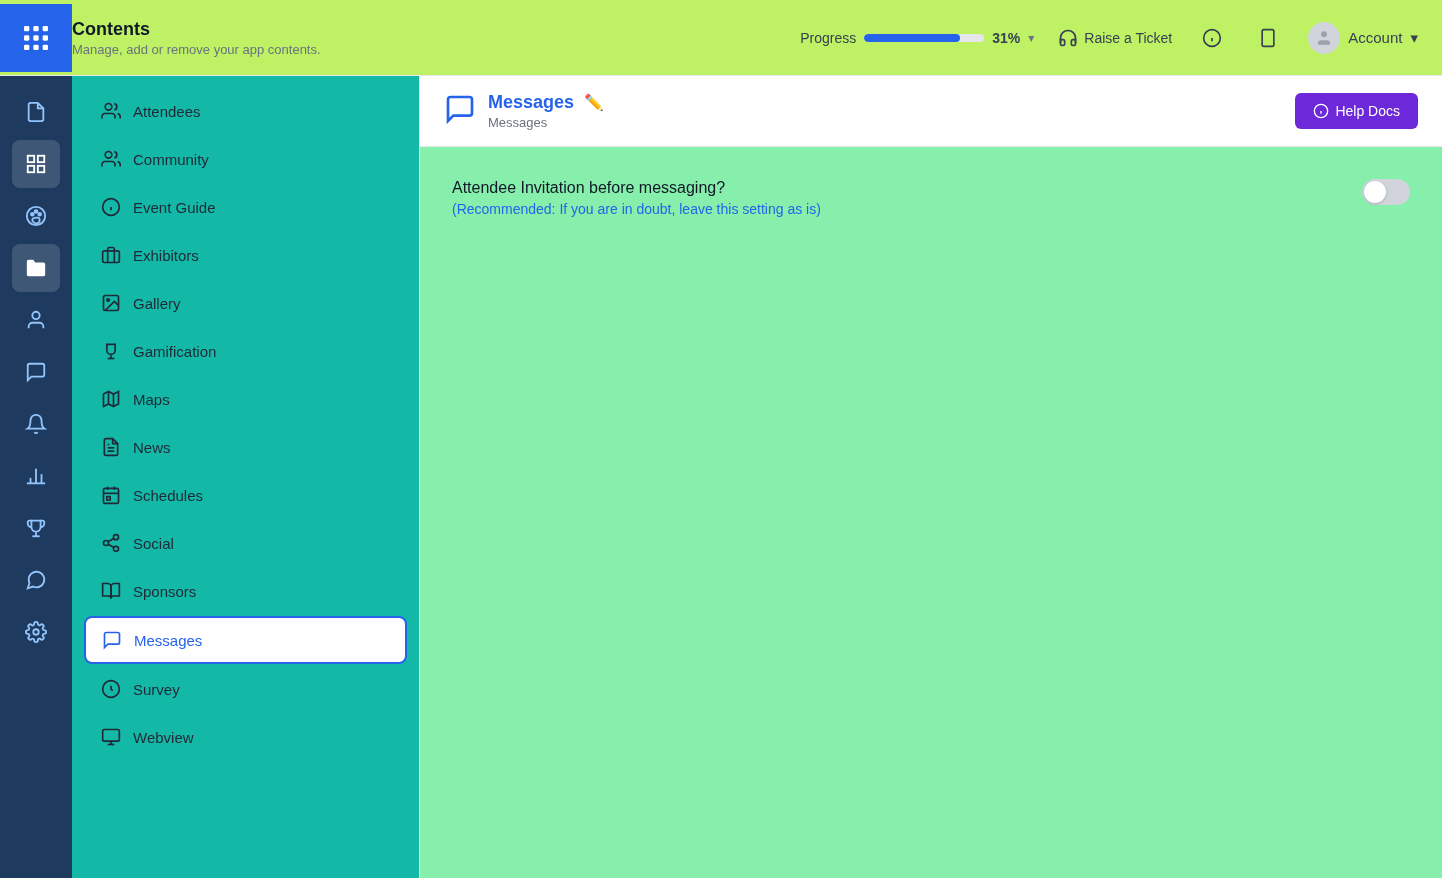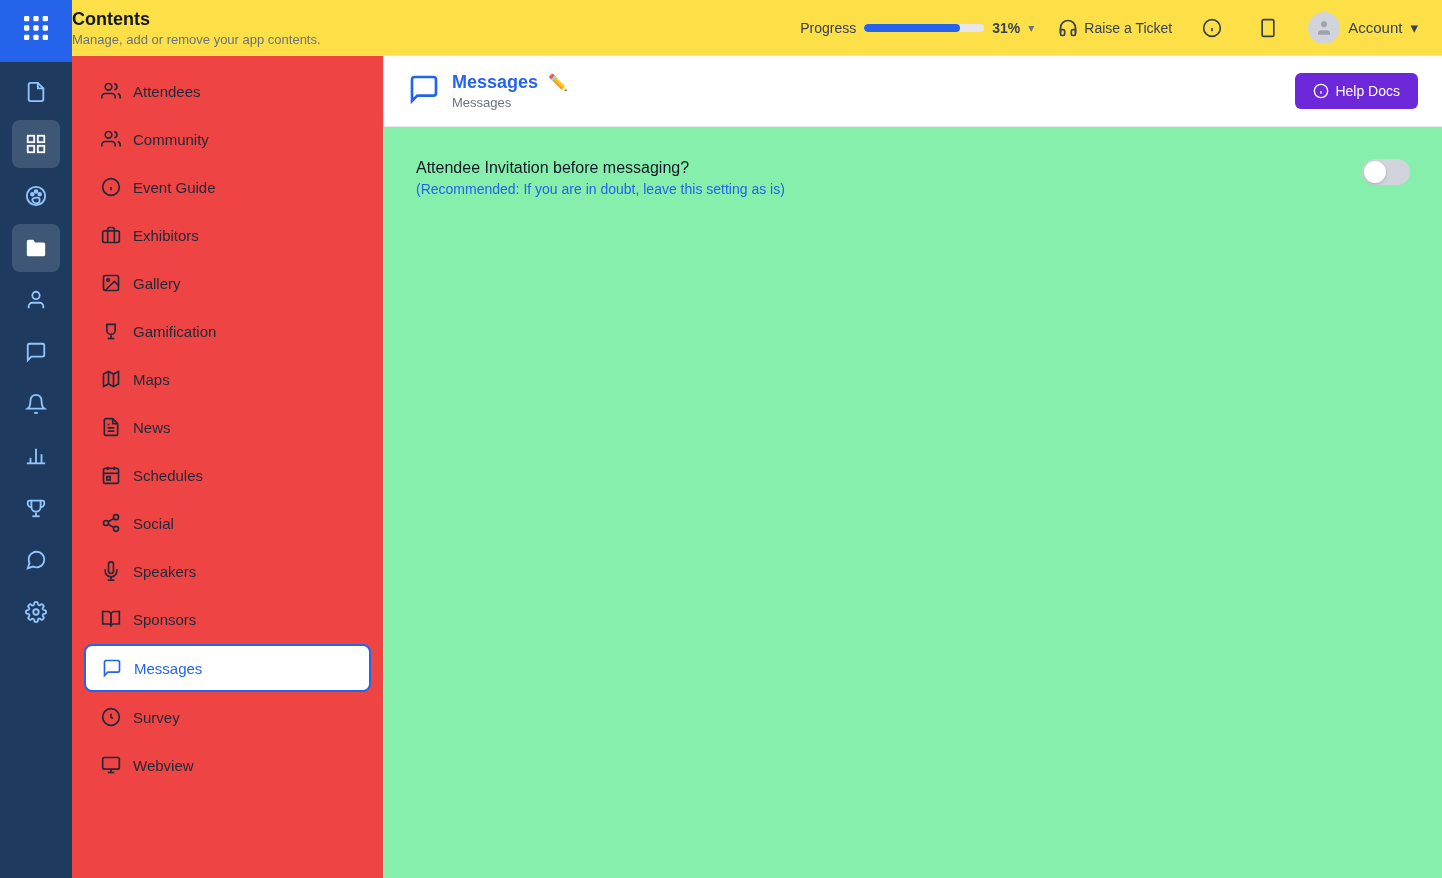--- a/index.html
+++ b/index.html
@@ -1,21 +1,21 @@
 <!DOCTYPE html>
 <html><head>
   <meta charset="utf-8">
   <style>
     * { box-sizing: border-box; margin: 0; padding: 0; }
     body { font-family: -apple-system, BlinkMacSystemFont, 'Segoe UI', sans-serif; background: #f3f4f6; display: flex; flex-direction: column; height: 878px; overflow: hidden; }
 
     
     .header {
-      display: flex; align-items: center; background: #fde047; border-bottom: 1px solid #e5e7eb;
-      height: 56px; padding: 8px 24px; flex-shrink: 0; z-index: 10;
+      display: flex; align-items: center; background: #bef264; border-bottom: 1px solid #e5e7eb;
+      height: 76px; padding: 8px 24px; flex-shrink: 0; z-index: 10;
     }
     .header-logo {
       width: 72px; height: 68px; background: #2563eb; display: flex; align-items: center; justify-content: center;
       margin: -0px -24px 0 -24px; flex-shrink: 0;
     }
     .header-logo svg { width: 32px; height: 32px; }
     .header-title-area { margin-left: 24px; flex: 1; }
     .header-title { font-size: 18px; font-weight: 600; color: #111827; }
     .header-subtitle { font-size: 13px; color: #6b7280; margin-top: 2px; }
     .header-right { display: flex; align-items: center; gap: 24px; margin-left: 12px; }
@@ -42,21 +42,21 @@
     }
     .sidebar-icon-item {
       width: 48px; height: 48px; display: flex; align-items: center; justify-content: center;
       border-radius: 8px; cursor: pointer; color: #93c5fd;
     }
     .sidebar-icon-item.active { background: rgba(255,255,255,0.15); color: #fff; }
     .sidebar-icon-item svg { width: 22px; height: 22px; }
 
     
     .contents-sidebar {
-      width: 312px; background: #ef4444; border-right: 1px solid #e5e7eb; overflow-y: auto;
+      width: 348px; background: #14b8a6; border-right: 1px solid #e5e7eb; overflow-y: auto;
       flex-shrink: 0; padding: 12px;
     }
     .sidebar-item {
       display: flex; align-items: center; gap: 12px; padding: 12px 16px;
       border-radius: 8px; cursor: pointer; margin-bottom: 2px; color: #1f2937; font-size: 15px;
       border: 1px solid transparent;
     }
     .sidebar-item.active { border: 2px solid #2563eb; color: #2563eb; background: #fff; font-weight: 500; }
     .sidebar-item svg { width: 20px; height: 20px; flex-shrink: 0; }
     .sidebar-item.active svg { color: #2563eb; }
@@ -345,29 +345,20 @@
       <svg viewBox="0 0 24 24" fill="none" stroke="currentColor" stroke-width="2">
           <circle cx="18" cy="5" r="3"></circle>
           <circle cx="6" cy="12" r="3"></circle>
           <circle cx="18" cy="19" r="3"></circle>
           <line x1="8.59" y1="13.51" x2="15.42" y2="17.49"></line>
           <line x1="15.41" y1="6.51" x2="8.59" y2="10.49"></line>
         </svg>
       <span>Social</span>
     </div>
 
-    <div class="sidebar-item">
-      <svg viewBox="0 0 24 24" fill="none" stroke="currentColor" stroke-width="2">
-          <path d="M12 1a3 3 0 0 0-3 3v8a3 3 0 0 0 6 0V4a3 3 0 0 0-3-3z"></path>
-          <path d="M19 10v2a7 7 0 0 1-14 0v-2"></path>
-          <line x1="12" y1="19" x2="12" y2="23"></line>
-          <line x1="8" y1="23" x2="16" y2="23"></line>
-        </svg>
-      <span>Speakers</span>
-    </div>
 
     <div class="sidebar-item">
       <svg viewBox="0 0 24 24" fill="none" stroke="currentColor" stroke-width="2">
           <path d="M2 3h6a4 4 0 0 1 4 4v14a3 3 0 0 0-3-3H2z"></path>
           <path d="M22 3h-6a4 4 0 0 0-4 4v14a3 3 0 0 1 3-3h7z"></path>
         </svg>
       <span>Sponsors</span>
     </div>
 
     <div class="sidebar-item active">

